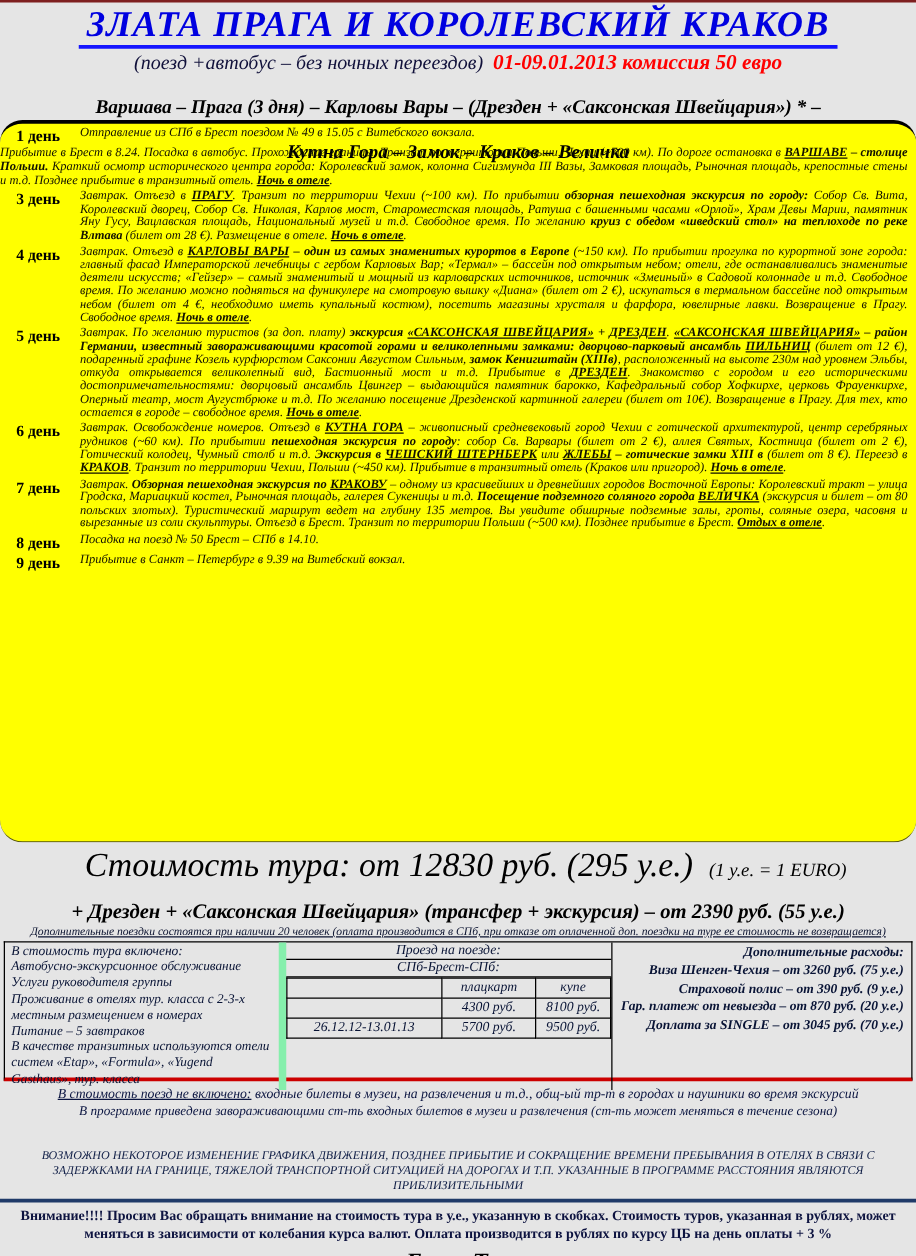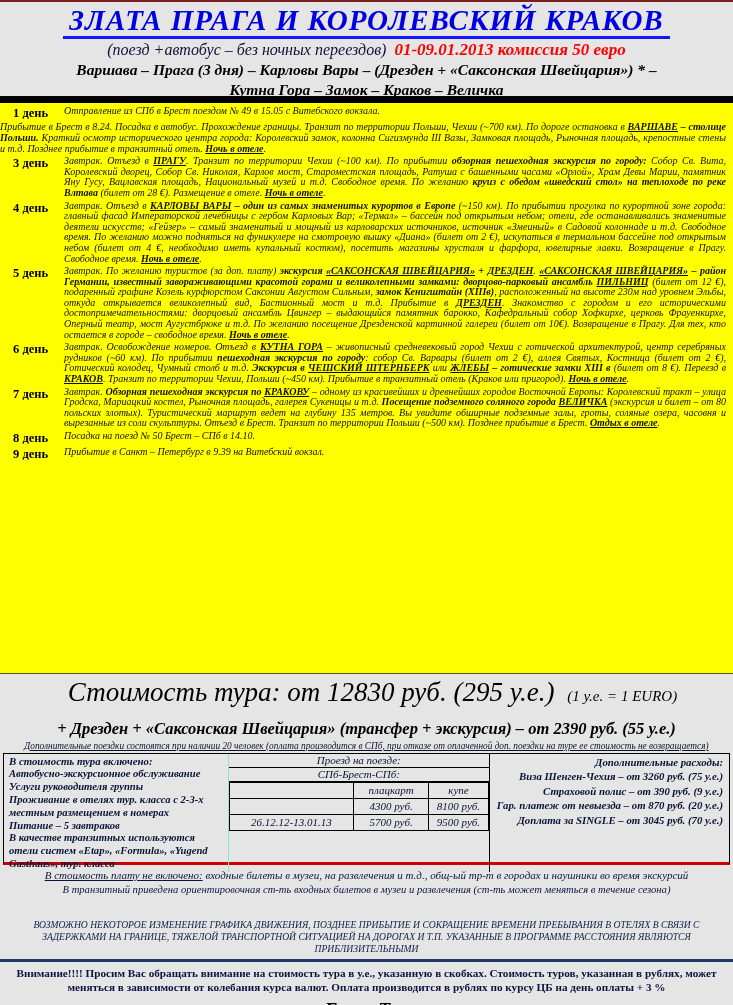--- a/index.html
+++ b/index.html
@@ -11,25 +11,25 @@
   
   .header { height:94px; text-align:center; padding-top:3px; }
   .page-title {
     display:inline-block; color:#0000e0; font-weight:bold; font-style:italic;
     font-size:29px; letter-spacing:1px; border-bottom:3px solid #1414ff; padding:0 6px 1px;
     line-height:1.05;
   }
   .sub-row { margin-top:2px; line-height:1.1; }
   .transport-note { font-style:italic; font-size:16px; color:#10103a; }
   .dates-commission { color:#ff0000; font-weight:bold; font-style:italic; font-size:17px; margin-left:4px; }
-  .route { font-weight:bold; font-style:italic; font-size:15.5px; color:#000; line-height:1.3; margin-top:0; }
+  .route { font-weight:bold; font-style:italic; font-size:15.5px; color:#000; line-height:1.3; margin-top:16px; }
   
   .itinerary {
     height:578px; background:#ffff00; overflow:hidden;
-    border-top:7px solid #000000; border-bottom:1px solid #55550a; padding:3px 0 0;
+    border-top:3px solid #000000; border-bottom:1px solid #55550a; padding:3px 0 0;border-radius:18px;
   }
   .day-row { display:flex; margin-bottom:2px; }
   .day-label { flex:0 0 64px; padding-left:13px; font-weight:bold; font-size:12.5px; color:#000; line-height:1.15; }
   .day-text {
     flex:1; padding-right:7px; font-style:italic; font-size:10px; line-height:1.06;
     text-align:justify; color:#111100;
   }
   .seg-b { font-weight:bold; }
   .seg-bu { font-weight:bold; text-decoration:underline; }
   
@@ -37,21 +37,21 @@
   .price-main { text-align:center; margin-top:4px; font-weight:normal; font-style:italic; font-size:27px; line-height:1.1;margin-left:12px; }
   .price-main .currency-note { font-size:15px; margin-left:6px; }
   .price-dresden { text-align:center; margin-top:11px; font-weight:bold; font-style:italic; font-size:16.5px; }
   .extra-trips-note { text-align:center; margin-top:2px; font-style:italic; font-size:9.3px; text-decoration:underline; color:#0b1330; }
   
   .info-table {
     display:grid; grid-template-columns:31% 36% 33%;
     margin:2px 3px 0; height:112px; border:1px solid #000; border-bottom:3px solid #cc0000;
     font-style:italic; color:#081335;
   }
-  .col-included { border-right:1px solid #86efac; padding:1px 5px; font-size:10.6px; font-weight:bold; line-height:1.22; }
+  .col-included { border-right:6px solid #86efac; padding:1px 5px; font-size:10.6px; font-weight:normal; line-height:1.22; }
   .col-included .col-header { font-size:10.8px; }
   .col-train { border-right:1px solid #000; font-size:11px; }
   .train-header { text-align:center; border-bottom:1px solid #000; padding:0 2px 1px; }
   .train-sub { text-align:center; border-bottom:1px solid #000; padding:0 2px 1px; }
   .train-table { width:100%; border-collapse:collapse; font-style:italic; font-size:11px; color:#081335; }
   .train-table td { border:1px solid #000; text-align:center; height:16px; padding:0 2px; }
   .train-table td:first-child { width:48%; }
   .train-table td:nth-child(2) { width:29%; }
   .col-expenses { padding:1px 6px; text-align:right; font-size:10.8px; font-weight:bold; line-height:1.35; }
   
@@ -166,24 +166,24 @@
         <div>
             <div>Виза Шенген-Чехия  – от 3260 руб. (75 у.е.)</div>
             <div>Страховой полис – от 390 руб. (9 у.е.)</div>
             <div>Гар. платеж от невыезда – от 870 руб.  (20 у.е.)</div>
             <div>Доплата за SINGLE – от 3045 руб. (70 у.е.)</div>
           </div>
       </div>
     </div>
 
     <div class="not-included">
-      <span class="lead">В стоимость плату не включено:</span><span> входные билеты в музеи, на развлечения и т.д., общ-ый тр-т в городах и наушники во время экскурсий</span>
+      <span class="lead">В стоимость поезд не включено:</span><span> входные билеты в музеи, на развлечения и т.д., общ-ый тр-т в городах и наушники во время экскурсий</span>
     </div>
 
-    <div class="approx-note">В транзитный приведена ориентировочная ст-ть входных билетов в музеи и развлечения (ст-ть может меняться в течение сезона)</div>
+    <div class="approx-note">В программе приведена завораживающими ст-ть входных билетов в музеи и развлечения (ст-ть может меняться в течение сезона)</div>
 
     <div class="warning-caps">ВОЗМОЖНО НЕКОТОРОЕ ИЗМЕНЕНИЕ ГРАФИКА ДВИЖЕНИЯ, ПОЗДНЕЕ ПРИБЫТИЕ И СОКРАЩЕНИЕ ВРЕМЕНИ ПРЕБЫВАНИЯ В ОТЕЛЯХ В СВЯЗИ С ЗАДЕРЖКАМИ НА ГРАНИЦЕ, ТЯЖЕЛОЙ ТРАНСПОРТНОЙ СИТУАЦИЕЙ НА ДОРОГАХ И Т.П. УКАЗАННЫЕ В ПРОГРАММЕ РАССТОЯНИЯ ЯВЛЯЮТСЯ ПРИБЛИЗИТЕЛЬНЫМИ</div>
 
     <div class="separator"></div>
 
     <div class="attention">Внимание!!!! Просим Вас обращать внимание на стоимость тура в у.е., указанную в скобках. Стоимость туров, указанная в рублях, может меняться в зависимости от колебания курса валют. Оплата производится в рублях по курсу ЦБ на день оплаты + 3 %</div>
 
     <div class="company">«Балт Тур»</div>
 
   </div>

